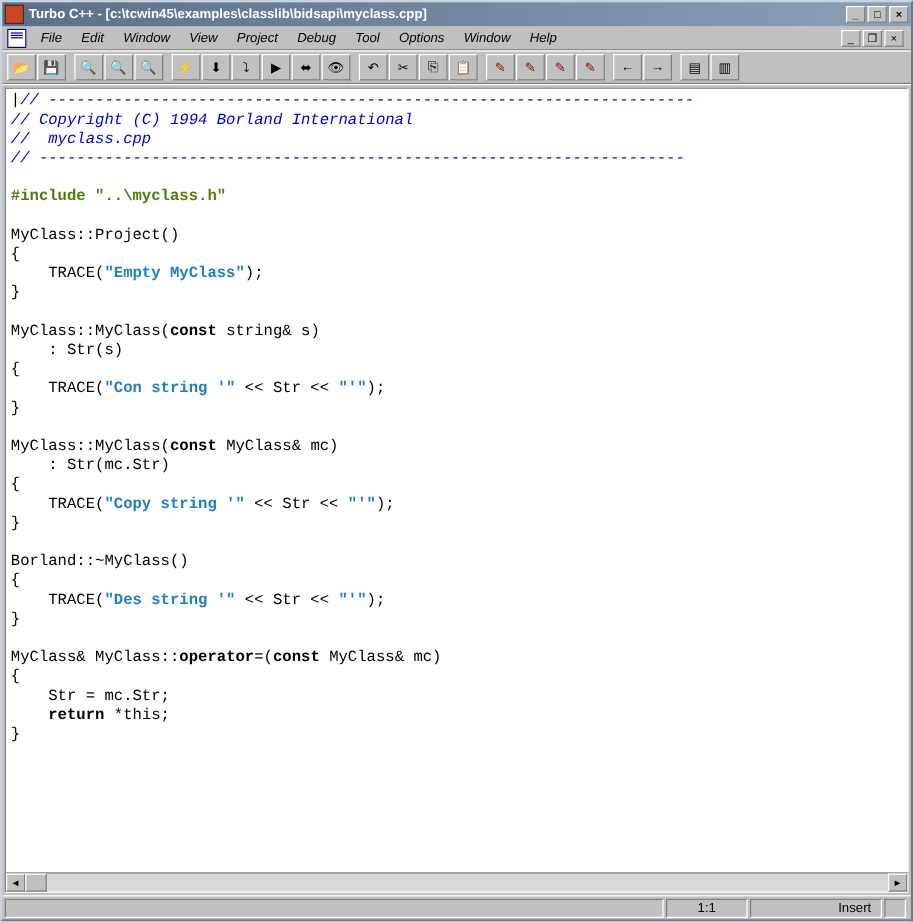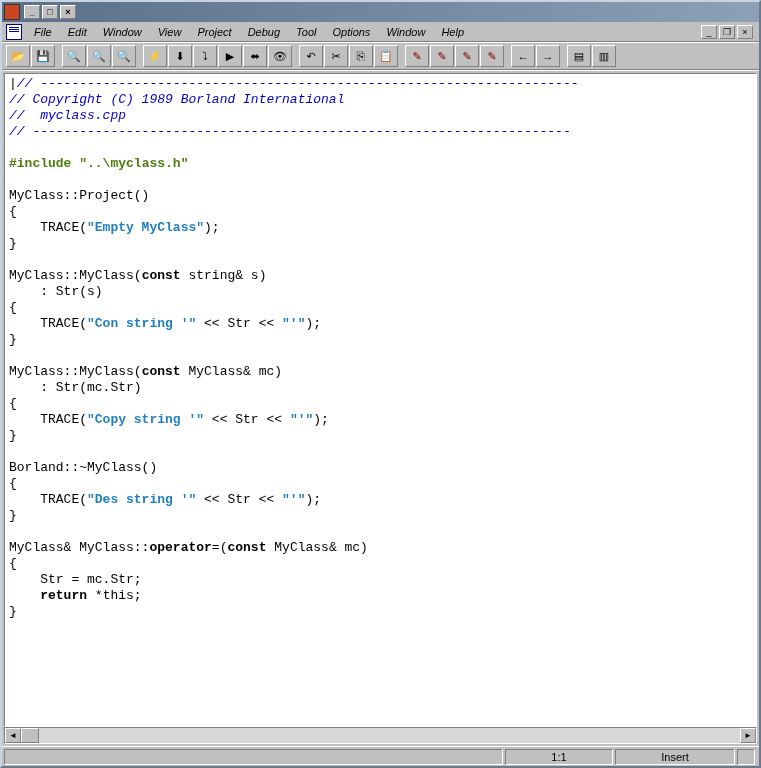--- a/index.html
+++ b/index.html
@@ -33,20 +33,21 @@
 .statusbar { height: 20px; background: #c0c0c0; border-top: 1px solid #fff; display: flex; align-items: center; padding: 0 2px; }
 .status-pane { border: 1px solid #808080; border-right-color: #fff; border-bottom-color: #fff; height: 16px; padding: 0 8px; line-height: 14px; font-size: 11px; margin-right: 2px; }
 .status-flex { flex: 1; border: 1px solid #808080; border-right-color: #fff; border-bottom-color: #fff; height: 16px; margin-right: 2px; }
 </style>
 </head>
 <body>
 
 <div class="window">
   <div class="titlebar">
     <span class="app-icon"></span>
+    <span class="title-text">Turbo C++ - [c:\tcwin45\examples\classlib\bidsapi\myclass.cpp]</span>
     <div class="win-btns">
       <div class="win-btn">_</div>
       <div class="win-btn">□</div>
       <div class="win-btn">×</div>
     </div>
   </div>
 
   <div class="menubar">
     <span class="doc-icon"></span>
     <span class="menu-item">File</span>
@@ -94,21 +95,21 @@
     <div class="tb-sep"></div>
     <div class="tb-btn">←</div>
     <div class="tb-btn">→</div>
     <div class="tb-sep"></div>
     <div class="tb-btn">▤</div>
     <div class="tb-btn">▥</div>
   </div>
 
   <div class="editor-wrap">
     <div class="editor"><span class="cursor-line">|</span><span class="c-comment">// ---------------------------------------------------------------------</span>
-<span class="c-comment">// Copyright (C) 1989 Borland International</span>
+<span class="c-comment">// Copyright (C) 1994 Borland International</span>
 <span class="c-comment">//  myclass.cpp</span>
 <span class="c-comment">// ---------------------------------------------------------------------</span>
 
 <span class="c-prep">#include </span><span class="c-prep">"..\myclass.h"</span>
 
 <span>MyClass::Project()</span>
 <span>{</span>
 <span>    TRACE(</span><span class="c-string">"Empty MyClass"</span><span>);</span>
 <span>}</span>
 
@@ -137,17 +138,17 @@
     <div class="hscroll">
       <div class="hscroll-btn">◄</div>
       <div class="hscroll-thumb"></div>
       <div class="hscroll-track"></div>
       <div class="hscroll-btn">►</div>
     </div>
   </div>
 
   <div class="statusbar">
     <div class="status-flex"></div>
-    <div class="status-pane" style="width:108px;text-align:center">1:1</div>
-    <div class="status-pane" style="width:120px;text-align:center">Insert</div>
+    <div class="status-pane" style="width:68px;text-align:center">1:1</div>
+    <div class="status-pane" style="width:110px;text-align:right">Insert</div>
     <div class="status-pane" style="width:18px"></div>
   </div>
 </div>
 
 </body></html>

